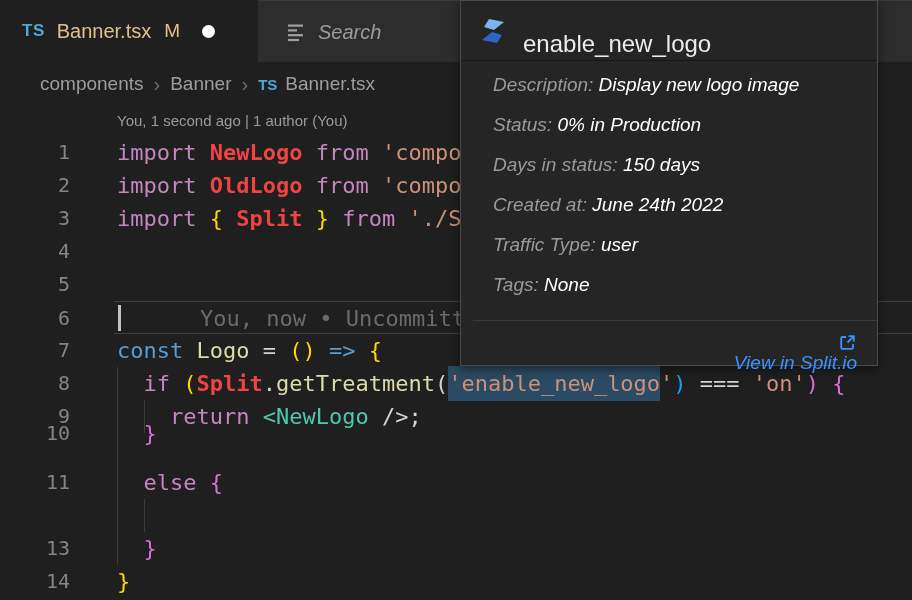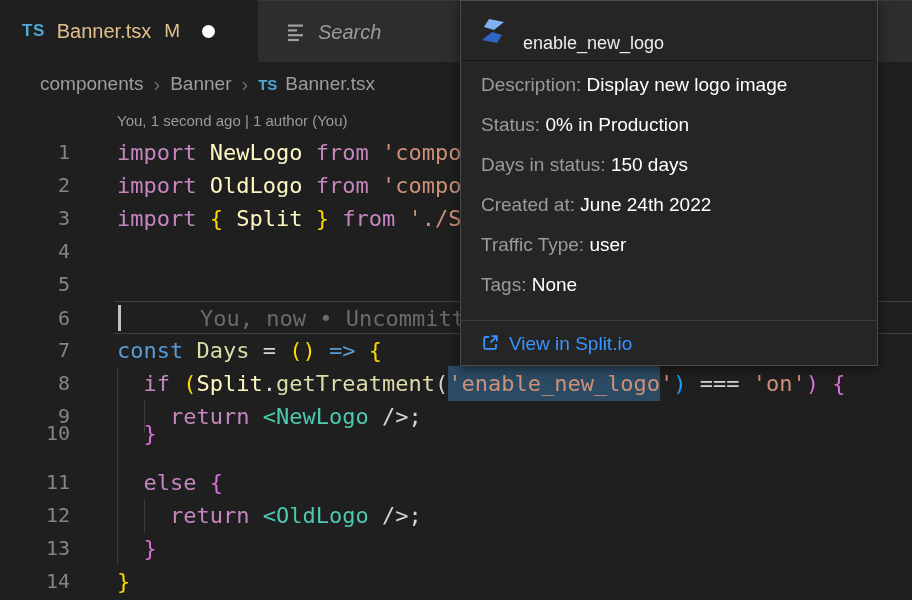--- a/index.html
+++ b/index.html
@@ -34,42 +34,42 @@
     color:#858585; font-size:20px; }
   .code { position:absolute; left:117px; top:0; white-space:pre; }
   .line.current { border-top:1px solid #3f3f3f; border-bottom:1px solid #3f3f3f;
     left:114px; width:798px; }
   .line.current .gutter { left:-114px; }
   .cursor { position:absolute; left:4px; top:3px; width:3px; height:26px; background:#c2c2c2; }
   .blame { position:absolute; left:86px; top:0; color:#6b6b6b; white-space:pre; }
   .indent-guide { position:absolute; width:1px; background:#3c3c3c; }
   .tk-kw  { color:#c586c0; }
   .tk-kwb { color:#569cd6; }
-  .tk-id  { color:#fef9c3; }
+  .tk-id  { color:#ef4444;font-weight:bold; }
   .tk-fn  { color:#dcdcaa; }
   .tk-str { color:#ce9178; }
   .tk-strhl { color:#ce9178; background:#2b4a63; padding:5px 0; }
   .tk-b1  { color:#ffd700; }
   .tk-b2  { color:#da70d6; }
   .tk-b3  { color:#179fff; }
   .tk-pl  { color:#d4d4d4; }
   .tk-tag { color:#4ec9b0; }
   
   .popup { position:absolute; left:460px; top:0; width:418px; height:366px;
     background:#252526; border:1px solid #4a4a4a; box-shadow:0 3px 10px rgba(0,0,0,.5); }
   .popup-header { height:60px; display:flex; align-items:center; padding:0 18px;
     border-bottom:1px solid #161616; }
-  .popup-title { color:#ececec; font-size:18px; margin-left:16px;margin-top:26px; }
-  .popup-body { padding:11px 20px 0 20px; }
+  .popup-title { color:#ececec; font-size:24px; margin-left:16px;margin-top:26px; }
+  .popup-body { padding:11px 20px 0 32px;font-style:italic; }
   .flag-row { font-size:19px; line-height:26px; margin-bottom:14px; white-space:pre; }
   .flag-label { color:#9a9a9a; }
   .flag-value { color:#ffffff; }
   .popup-divider { border-top:1px solid #3a3a3a; margin:22px -20px 0 -20px; }
-  .popup-link { display:flex; align-items:flex-start; padding:12px 0 0 0;
-    color:#3794ff; font-size:19px; cursor:pointer; }
+  .popup-link { display:flex; align-items:flex-end; padding:12px 0 0 0;
+    color:#3794ff; font-size:19px; cursor:pointer;flex-direction:column; }
   .popup-link-label { margin-left:9px; }
 </style>
 </head>
 <body>
 
 <div class="screen">
 
   <div class="tabstrip">
     <div class="tab-search">
       <svg width="20" height="20" viewBox="0 0 20 20">
@@ -123,41 +123,37 @@
         <span class="code"></span>
       </div>
       <div class="line current" style="top: 301px;">
         <span class="gutter">6</span>
         <span class="code" style="left: 3px;"></span>
         <span class="cursor"></span>
         <span class="blame">You, now • Uncommitt</span>
       </div>
       <div class="line" style="top: 334px;">
         <span class="gutter">7</span>
-        <span class="code"><span class="tk-kwb">const </span><span class="tk-fn">Days </span><span class="tk-pl">= </span><span class="tk-b1">() </span><span class="tk-kwb">=&gt; </span><span class="tk-b1">{</span></span>
+        <span class="code"><span class="tk-kwb">const </span><span class="tk-fn">Logo </span><span class="tk-pl">= </span><span class="tk-b1">() </span><span class="tk-kwb">=&gt; </span><span class="tk-b1">{</span></span>
       </div>
       <div class="line" style="top: 367px;">
         <span class="gutter">8</span>
         <span class="code"><span class="tk-pl">  </span><span class="tk-kw">if </span><span class="tk-b1">(</span><span class="tk-id">Split</span><span class="tk-pl">.</span><span class="tk-fn">getTreatment</span><span class="tk-pl">(</span><span class="tk-strhl">'enable_new_logo</span><span class="tk-str">'</span><span class="tk-b3">)</span><span class="tk-pl"> === </span><span class="tk-str">'on'</span><span class="tk-b2">)</span><span class="tk-pl"> </span><span class="tk-b2">{</span></span>
       </div>
       <div class="line" style="top: 400px;">
         <span class="gutter">9</span>
         <span class="code"><span class="tk-pl">    </span><span class="tk-kw">return </span><span class="tk-tag">&lt;NewLogo</span><span class="tk-pl"> /&gt;;</span></span>
       </div>
       <div class="line" style="top: 417px;">
         <span class="gutter">10</span>
         <span class="code"><span class="tk-pl">  </span><span class="tk-b2">}</span></span>
       </div>
       <div class="line" style="top: 466px;">
         <span class="gutter">11</span>
         <span class="code"><span class="tk-pl">  </span><span class="tk-kw">else </span><span class="tk-b2">{</span></span>
-      </div>
-      <div class="line" style="top: 499px;">
-        <span class="gutter">12</span>
-        <span class="code"><span class="tk-pl">    </span><span class="tk-kw">return </span><span class="tk-tag">&lt;OldLogo</span><span class="tk-pl"> /&gt;;</span></span>
       </div>
       <div class="line" style="top: 532px;">
         <span class="gutter">13</span>
         <span class="code"><span class="tk-pl">  </span><span class="tk-b2">}</span></span>
       </div>
       <div class="line" style="top: 565px;">
         <span class="gutter">14</span>
         <span class="code"><span class="tk-b1">}</span></span>
       </div>
     </div>

